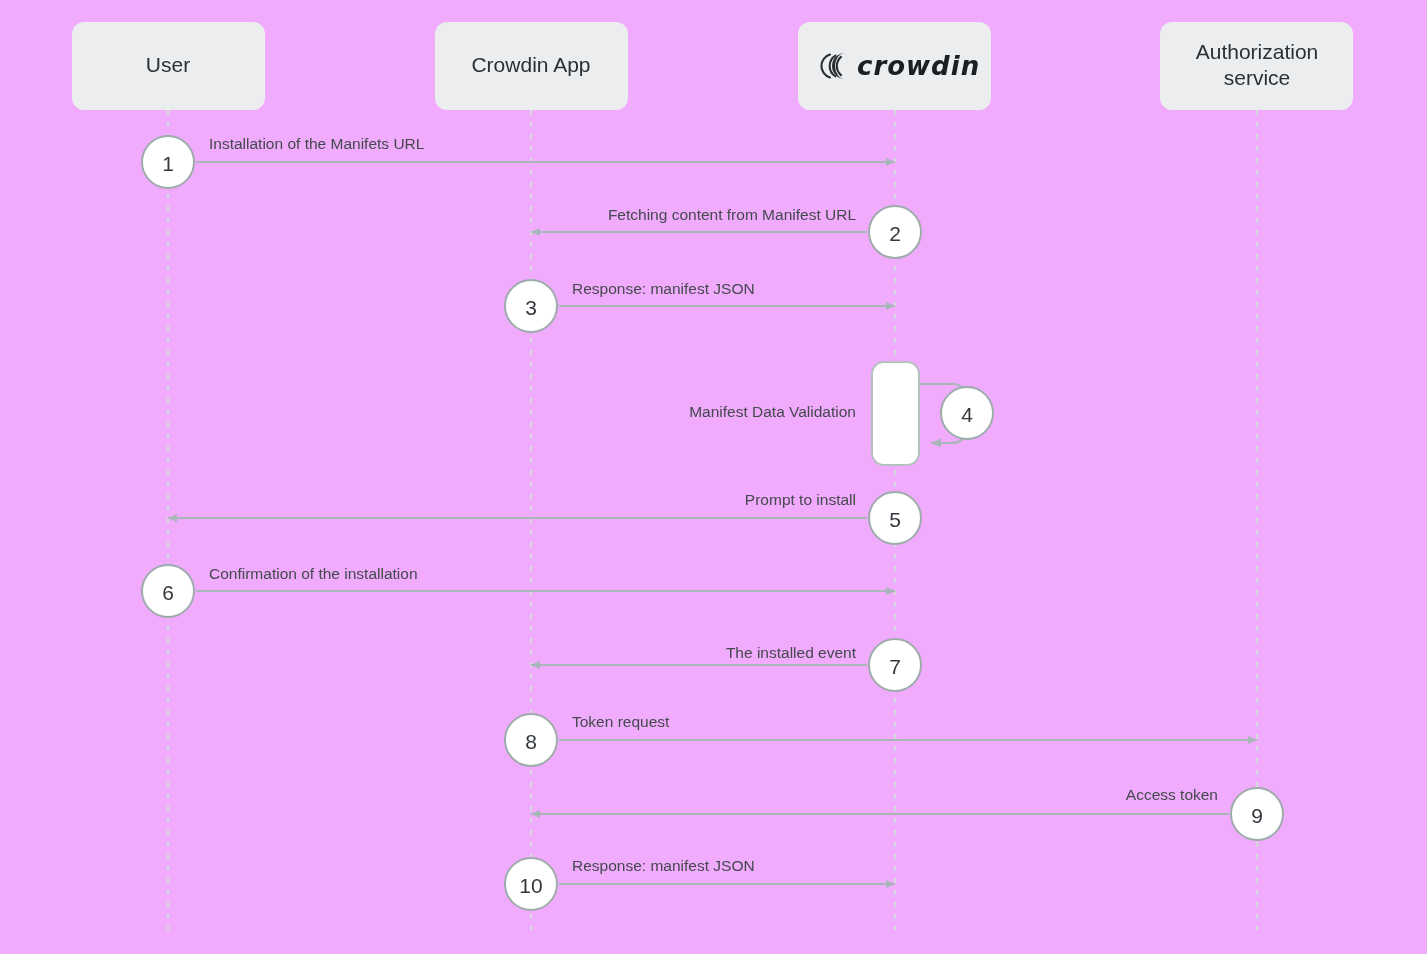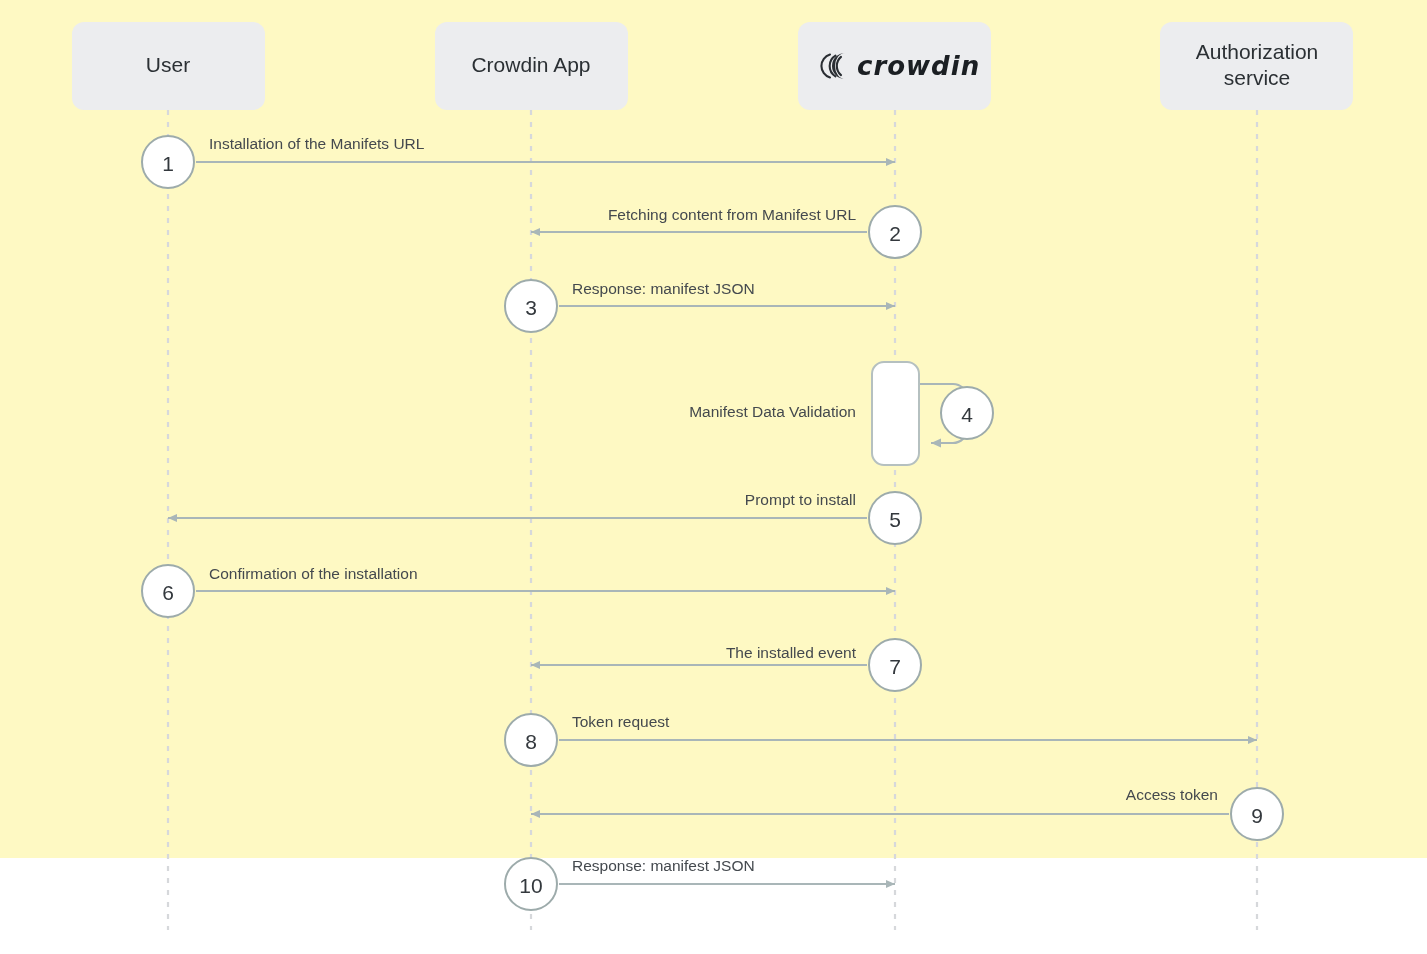--- a/index.html
+++ b/index.html
@@ -10,22 +10,22 @@
   }
   body {
     font-family: "Liberation Sans", "DejaVu Sans", sans-serif;
     width: 1427px;
     height: 954px;
     overflow: hidden;
   }
   #diagram-root {
     position: relative;
     width: 1427px;
-    height: 858px;
-    background: #fef9c3;
+    height: 954px;
+    background: #f0abfc;
   }
   #diagram-svg {
     position: absolute;
     top: 0;
     left: 0;
     width: 1427px;
     height: 954px;
     display: block;
   }
   .participant-label {

